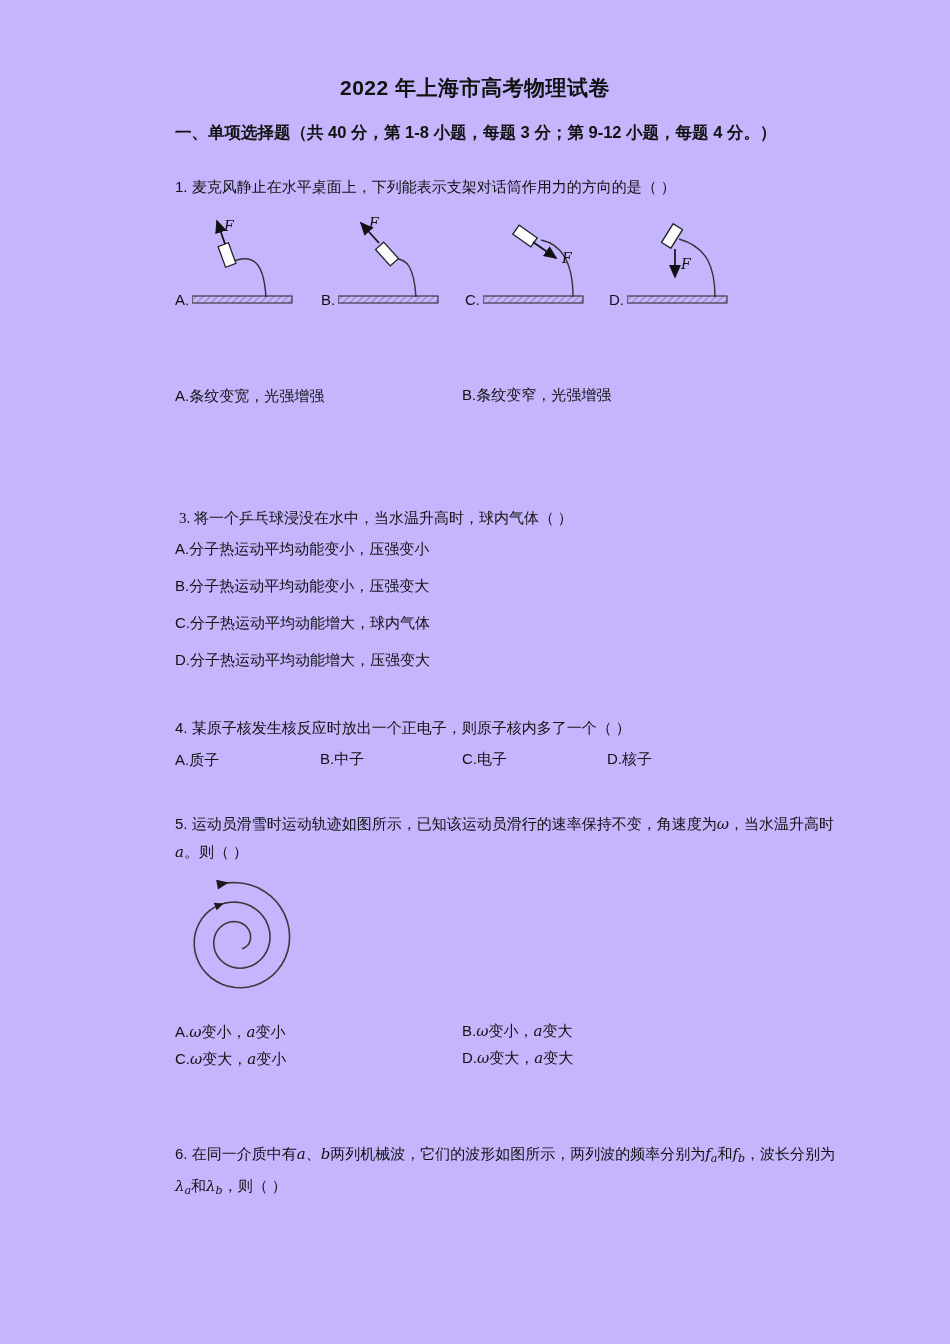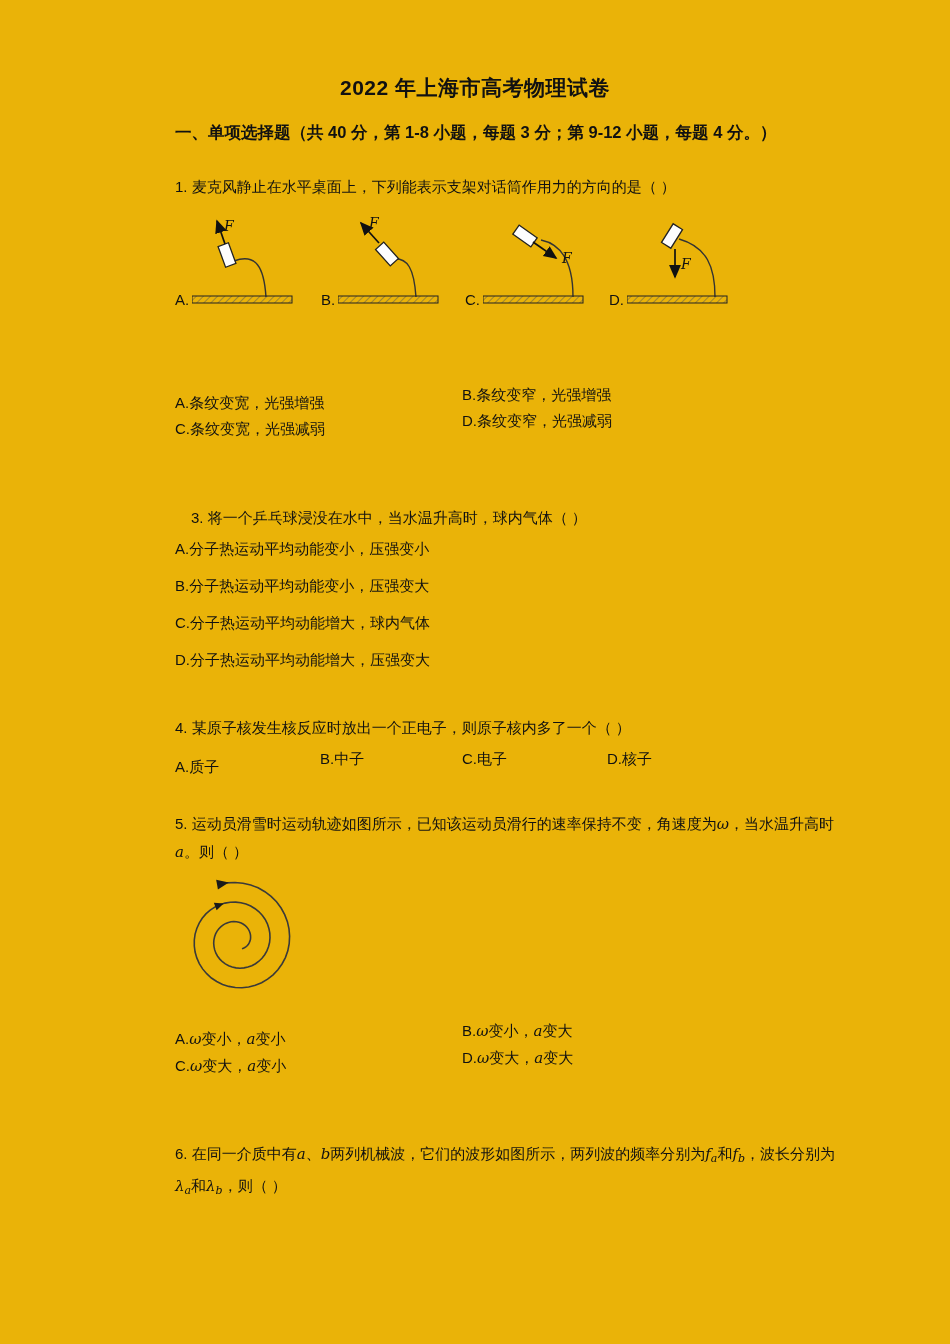--- a/index.html
+++ b/index.html
@@ -1,30 +1,30 @@
 <!DOCTYPE html>
 <html><head>
 <meta charset="utf-8">
 <style>
   html,body{margin:0;padding:0;}
   body{
     width:950px;height:1344px;background:#ffffff;
     font-family:"Liberation Sans","DejaVu Sans",sans-serif;
     color:#111;overflow:hidden;
   }
-  .sheet{position:relative;width:950px;height:1344px;background:#eab308;}
+  .sheet{position:relative;width:950px;height:1344px;background:#c4b5fd;}
   .content{position:absolute;left:175px;top:0;width:672px;height:1088px;}
   .abs{position:absolute;}
   .title{left:0;right:0;top:74px;text-align:center;font-size:21px;font-weight:bold;letter-spacing:0.5px;}
   .section{top:122px;left:0;font-size:16.5px;font-weight:bold;white-space:nowrap;}
   .qtext{font-size:15px;line-height:28px;margin:0;}
   .opt{font-size:15px;white-space:nowrap;}
   .optrow{left:0;width:672px;height:26px;}
   .col2{position:absolute;left:287px;top:0;}
-  .col1{position:absolute;left:0;top:8px;text-align:center;}
+  .col1{position:absolute;left:0;top:1px;text-align:center;}
   .c145{position:absolute;left:145px;top:0;}
   .c432{position:absolute;left:432px;top:0;}
   .mvar{font-family:"DejaVu Serif","Liberation Serif",serif;font-style:italic;}
   sub.msub{font-family:"DejaVu Serif","Liberation Serif",serif;font-style:italic;font-size:11px;vertical-align:-3px;line-height:0;}
   .dslot{display:flex;align-items:flex-end;width:142px;height:100px;}
   .dletter{font-size:15px;margin-right:3px;margin-bottom:-1px;}
   .arm{stroke:#333;stroke-width:1.4;fill:none;}
   .mic{fill:#fdfdfd;stroke:#222;stroke-width:1.3;}
   .force{stroke:#111;stroke-width:1.7;}
   .flabel{font-family:"DejaVu Serif","Liberation Serif",serif;font-style:italic;font-size:14px;fill:#111;}
@@ -105,26 +105,22 @@
           <text class="flabel" x="54" y="54">F</text>
           <rect class="base" x="0" y="81" width="100" height="7" fill="url(#hatch)"></rect>
         </svg>
       </div>
     </div>
 
     <div class="abs optrow" style="top:386px;">
       <span class="opt col1">A.条纹变宽，光强增强</span>
       <span class="opt col2">B.条纹变窄，光强增强</span>
     </div>
-    <div class="abs optrow" style="top:412px;">
-      <span class="opt col1">C.条纹变宽，光强减弱</span>
-      <span class="opt col2">D.条纹变窄，光强减弱</span>
-    </div>
 
-    <p class="abs qtext" style="top:504px;left:16px;">3. 将一个乒乓球浸没在水中，当水温升高时，球内气体（  ）</p>
+    <p class="abs qtext" style="top:504px;left:4px;font-family:Liberation Serif, serif;">3. 将一个乒乓球浸没在水中，当水温升高时，球内气体（  ）</p>
     <span class="abs opt" style="top:540px;left:0;">A.分子热运动平均动能变小，压强变小</span>
     <span class="abs opt" style="top:577px;left:0;">B.分子热运动平均动能变小，压强变大</span>
     <span class="abs opt" style="top:614px;left:0;">C.分子热运动平均动能增大，球内气体</span>
     <span class="abs opt" style="top:651px;left:0;">D.分子热运动平均动能增大，压强变大</span>
 
     <p class="abs qtext" style="top:714px;left:0;">4. 某原子核发生核反应时放出一个正电子，则原子核内多了一个（  ）</p>
     <div class="abs optrow" style="top:750px;">
       <span class="opt col1">A.质子</span>
       <span class="opt c145">B.中子</span>
       <span class="opt col2">C.电子</span>

